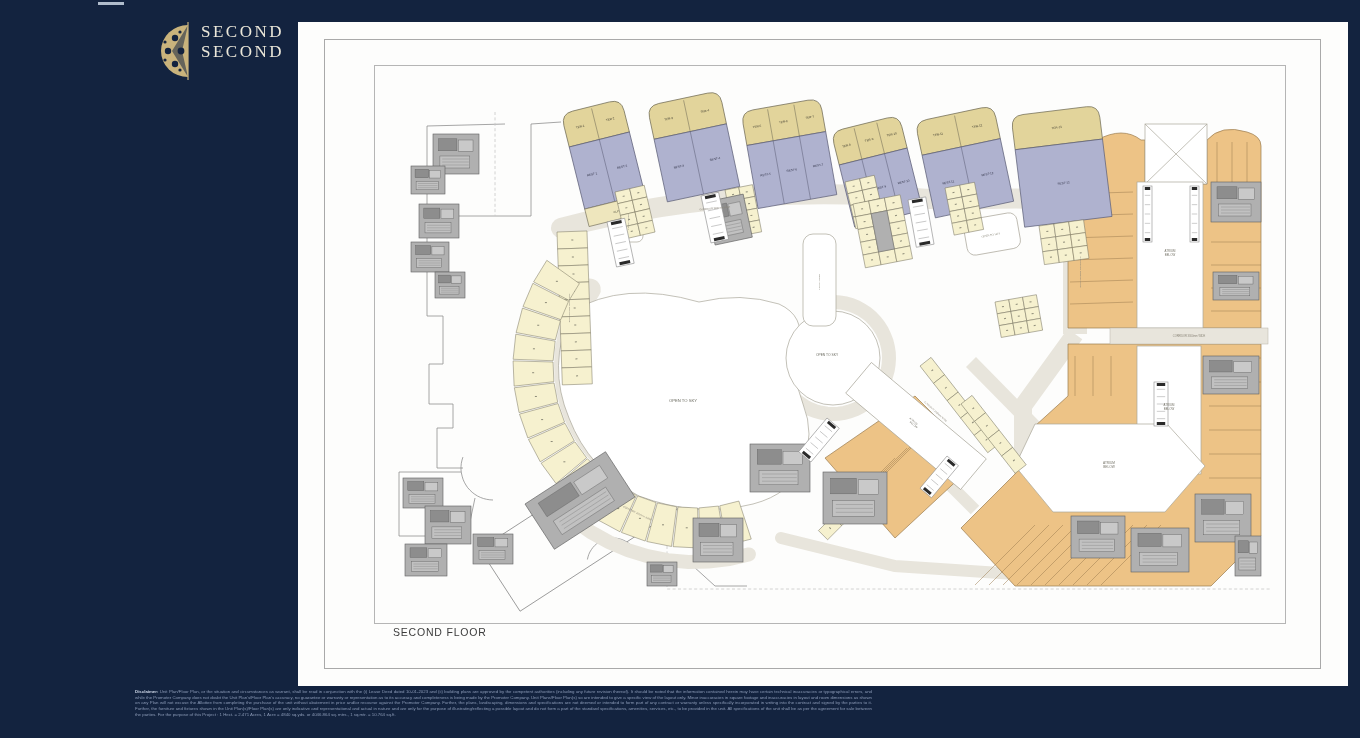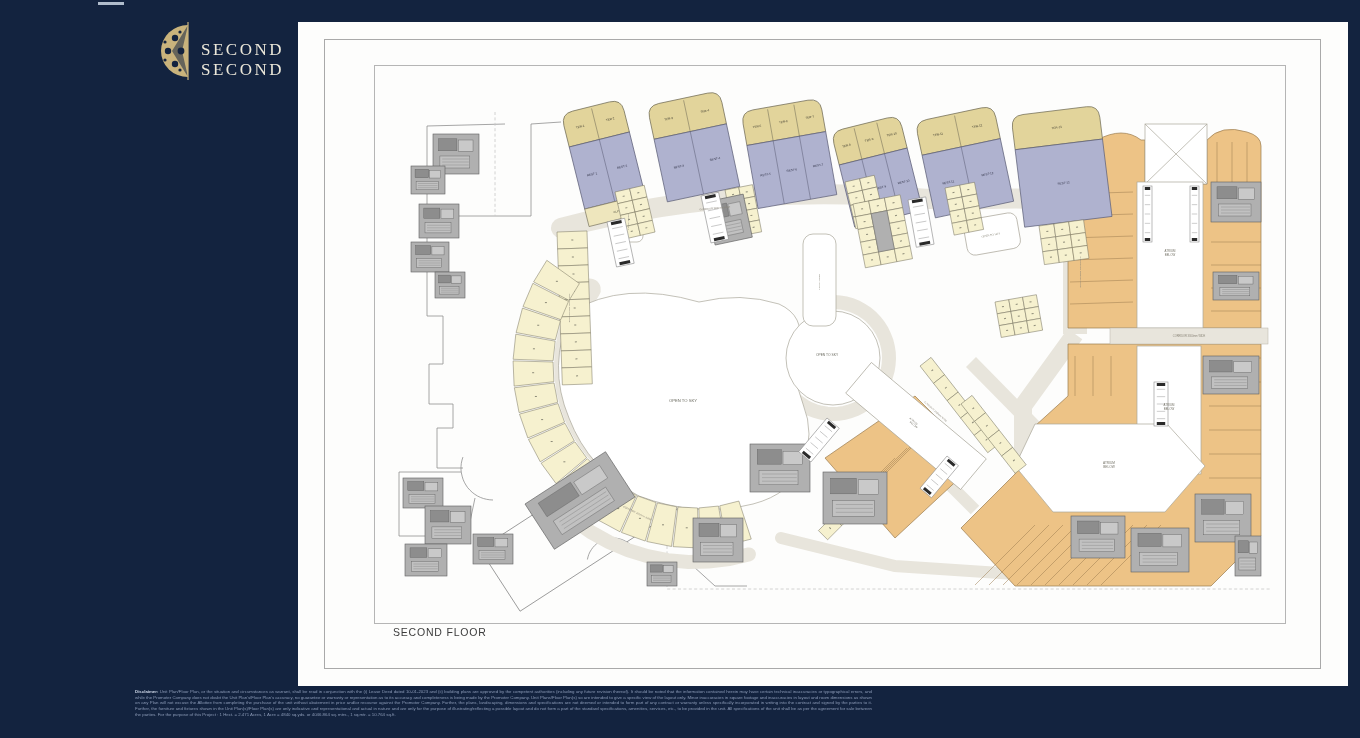--- a/index.html
+++ b/index.html
@@ -1,19 +1,19 @@
 <!DOCTYPE html>
 <html><head>
 <meta charset="utf-8">
 <style>
   html,body{margin:0;padding:0;background:#0d1a30;}
   .page{position:relative;width:1360px;height:738px;background:#13233f;overflow:hidden;
         font-family:"Liberation Sans",sans-serif;}
   .top-dash{position:absolute;left:98px;top:2px;width:26px;height:3px;background:#cdd7e4;opacity:.85;}
-  .logo{position:absolute;left:158px;top:22px;display:flex;align-items:flex-end;gap:9px;}
+  .logo{position:absolute;left:158px;top:22px;display:flex;align-items:flex-start;gap:9px;}
   .logo-text{color:#ece8da;font-family:"Liberation Serif",serif;font-size:17px;letter-spacing:2.5px;
              line-height:1.18;font-weight:400;}
   .panel{position:absolute;left:298px;top:22px;width:1050px;height:664px;background:#fdfdfc;}
   .outer-frame{position:absolute;left:26px;top:17px;width:995px;height:628px;border:1px solid #a9a9a9;}
   .inner-frame{position:absolute;left:49px;top:25px;width:910px;height:557px;border:1px solid #b5b5b5;}
   .caption{position:absolute;left:68px;top:586px;font-size:10.5px;color:#3c3c3c;letter-spacing:.8px;}
   #plan{position:absolute;left:0;top:0;width:910px;height:557px;}
   .disclaimer{position:absolute;left:135px;top:689px;width:737px;font-size:4.35px;line-height:1.3;
               color:#8b9ab6;text-align:justify;}
   .disclaimer b{color:#ccd6e6;}

